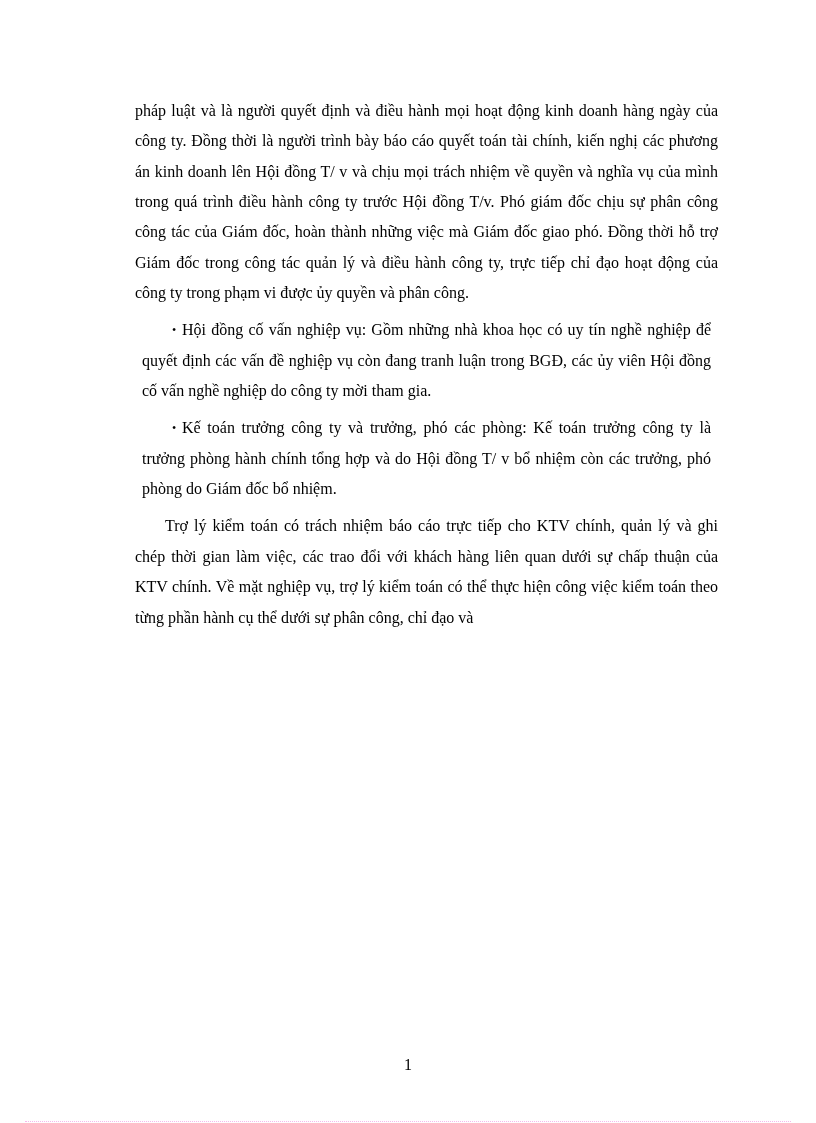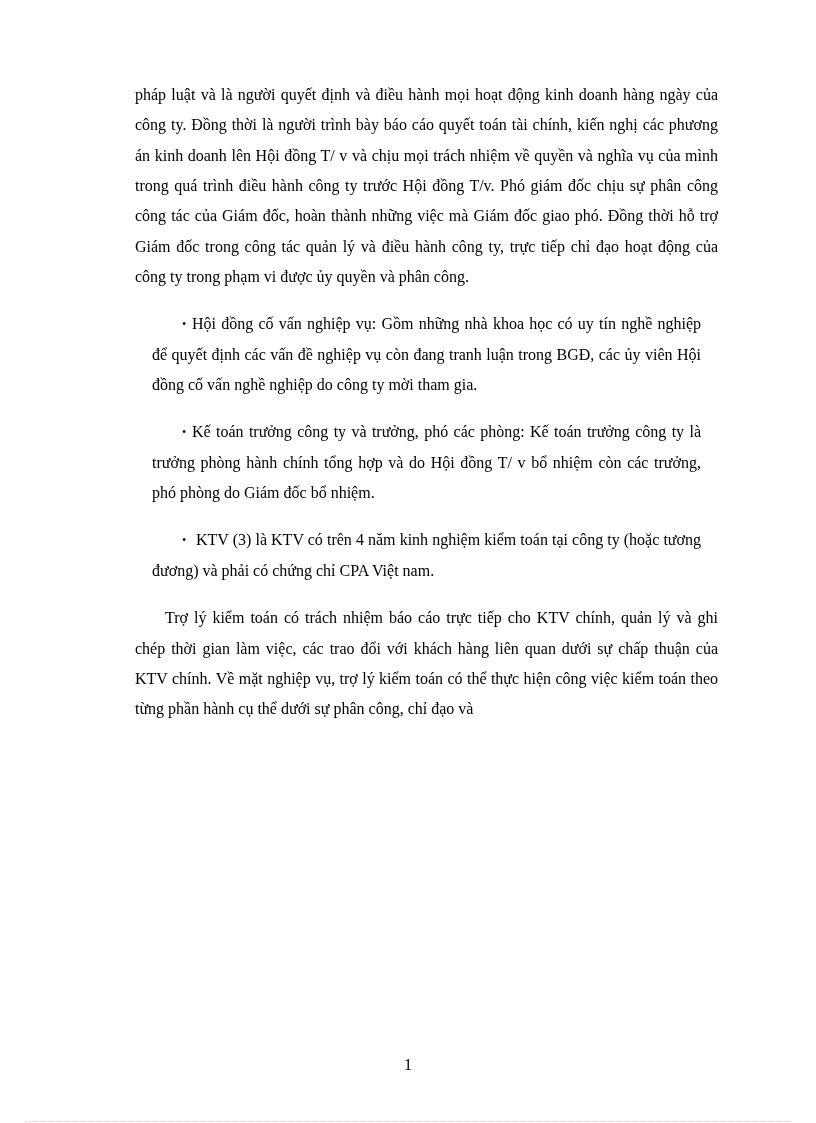--- a/index.html
+++ b/index.html
@@ -11,35 +11,35 @@
       width: 816px;
       height: 1123px;
       position: relative;
       overflow: hidden;
       font-family: "Liberation Serif", "DejaVu Serif", serif;
       color: #000000;
     }
     .page-body {
       position: absolute;
       left: 135px;
-      top: 80px;
+      top: 96px;
       width: 583px;
       font-size: 16px;
       line-height: 30.35px;
     }
     .para {
       margin: 0;
       text-align: justify;
       text-align-last: left;
     }
     .indent {
       text-indent: 30px;
     }
     .bullet-para {
-      margin: 17px;
+      margin: 7px;
       text-indent: 30px;
       text-align: justify;
       text-align-last: left;
     }
     .bullet {
       display: inline-block;
       text-indent: 0;
       width: 10px;
       font-size: 12px;
       vertical-align: 1px;
@@ -79,23 +79,20 @@
 
   <p class="bullet-para">
     <span class="bullet">•</span><span>Hội đồng cố vấn nghiệp vụ: Gồm những nhà khoa học có uy tín nghề nghiệp để quyết định các vấn đề nghiệp vụ còn đang tranh luận trong BGĐ, các ủy viên Hội đồng cố vấn nghề nghiệp do công ty mời tham gia.</span>
   </p>
 
   <p class="bullet-para">
     <span class="bullet">•</span><span>Kế toán trưởng công ty và trưởng, phó các phòng: Kế toán trưởng công ty là trưởng phòng hành chính tổng hợp và do Hội đồng T/ v bổ nhiệm còn các trưởng, phó phòng do Giám đốc bổ nhiệm.</span>
   </p>
 
 
-  <p class="bullet-para">
-    <span class="bullet spaced">•</span><span>KTV (3) là KTV có trên 4 năm kinh nghiệm kiểm toán tại công ty (hoặc tương đương) và phải có chứng chỉ CPA Việt nam.</span>
-  </p>
 
 
 
 
 
   <p class="para indent">
     <span>Trợ lý kiểm toán có trách nhiệm báo cáo trực tiếp cho KTV chính, quản lý và ghi chép thời gian làm việc, các trao đổi với khách hàng liên quan dưới sự chấp thuận của KTV chính. Về mặt nghiệp vụ, trợ lý kiểm toán có thể thực hiện công việc kiểm toán theo từng phần hành cụ thể dưới sự phân công, chỉ đạo và</span>
   </p>
 
 </div>

